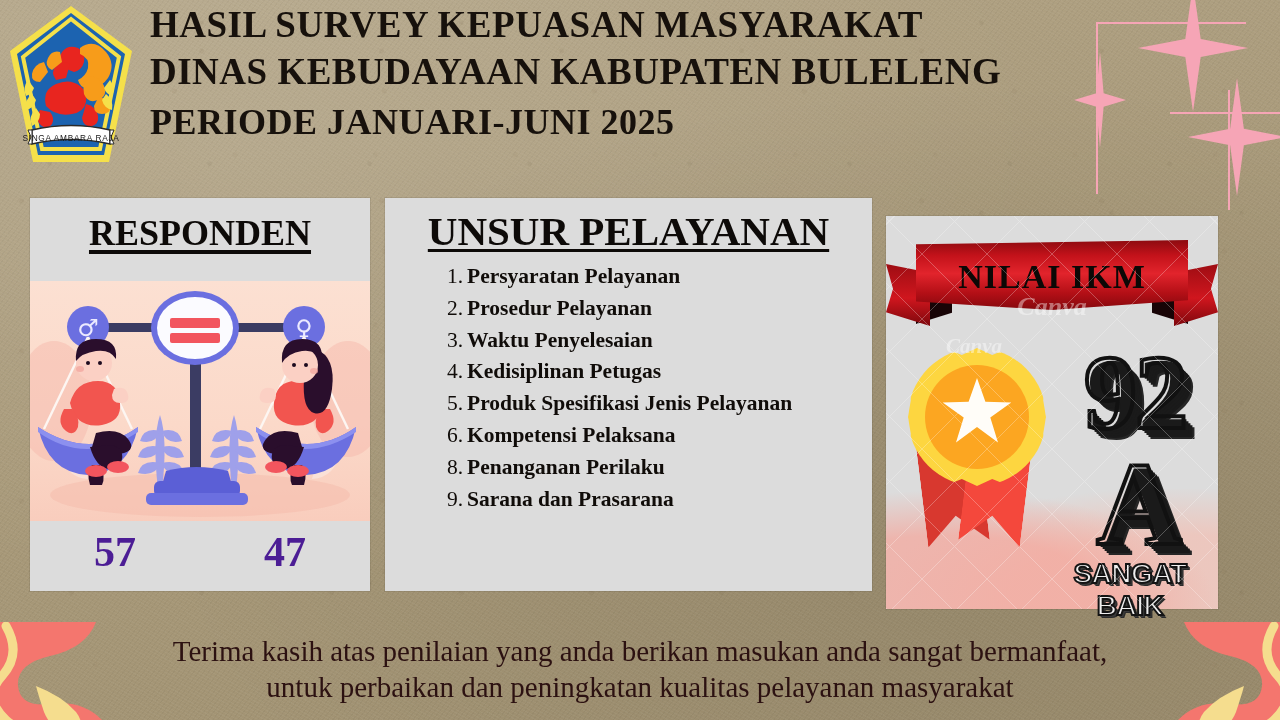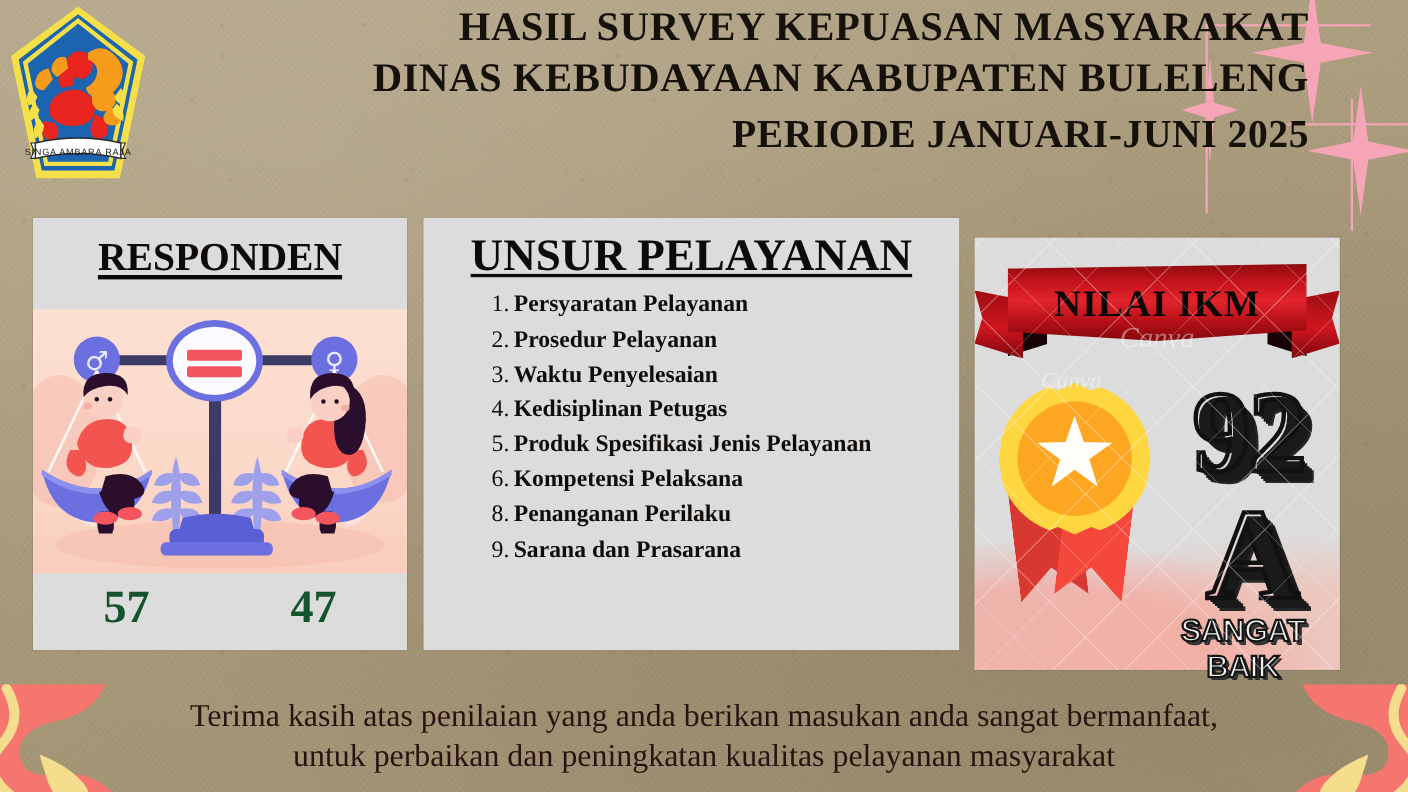--- a/index.html
+++ b/index.html
@@ -46,21 +46,21 @@
 
   
   .corner-blob { position:absolute; pointer-events:none; }
 
   
   .logo { position:absolute; left:6px; top:2px; width:130px; height:176px; }
 
   
   .titles {
     position:absolute; left:150px; top:6px; width:1040px; height:178px;
-    text-align:right;
+    text-align:left;
   }
   .title-line {
     font-weight:bold;
     color:#17110c;
     letter-spacing:.5px;
     line-height:1.03;
     white-space:nowrap;
   }
   #t1 { font-size:37px; }
   #t2 { font-size:37px; margin-top:9px; }
@@ -90,21 +90,21 @@
     position:absolute; left:0; top:83px; width:340px; height:240px;
     background:linear-gradient(180deg,#fce0d2 0%,#fbd9c9 60%,#f9cdbd 100%);
     overflow:hidden;
   }
   .counts {
     position:absolute; left:0; top:323px; width:340px; height:70px;
     display:flex;
   }
   .count {
     flex:1; text-align:center; font-weight:bold; font-size:42px;
-    color:#14532d; line-height:62px;
+    color:#4c1d95; line-height:62px;
   }
 
   
   #unsur-title {
     font-size:41px; padding-top:9px;
     text-decoration:underline; text-decoration-thickness:3px;
     text-underline-offset:4px;
   }
   #unsur-list {
     margin:6px 0 0 0; padding:0 0 0 52px;
@@ -139,21 +139,21 @@
   .ribbon-fold.l { left:30px;  clip-path:polygon(0 0,100% 0,100% 60%,0 100%); }
   .ribbon-fold.r { right:30px; clip-path:polygon(0 0,100% 0,100% 100%,0 60%); }
   #nilai-title {
     position:absolute; left:0; top:24px; width:332px;
     text-align:center; font-size:34px; font-weight:bold; color:#0c0806;
     letter-spacing:1px;
   }
   .canva-mark {
     position:absolute; font-family:"Liberation Serif", serif;
     font-style:italic; color:rgba(255,255,255,.42);
-    pointer-events:none; font-weight:normal;
+    pointer-events:none; font-weight:bold;
   }
   #canva-ribbon { left:0; top:58px; width:332px; text-align:center; font-size:26px; }
   #canva-medal  { left:12px; top:118px; width:152px; text-align:center; font-size:21px; }
 
   .medal { position:absolute; left:14px; top:128px; width:152px; height:218px; }
   .rosette-tails { position:absolute; left:22px; top:100px; width:110px; height:105px; }
   .tail {
     position:absolute; top:0; width:62px; height:100px;
     clip-path:polygon(0 0,100% 0,100% 100%,50% 72%,0 100%);
   }

